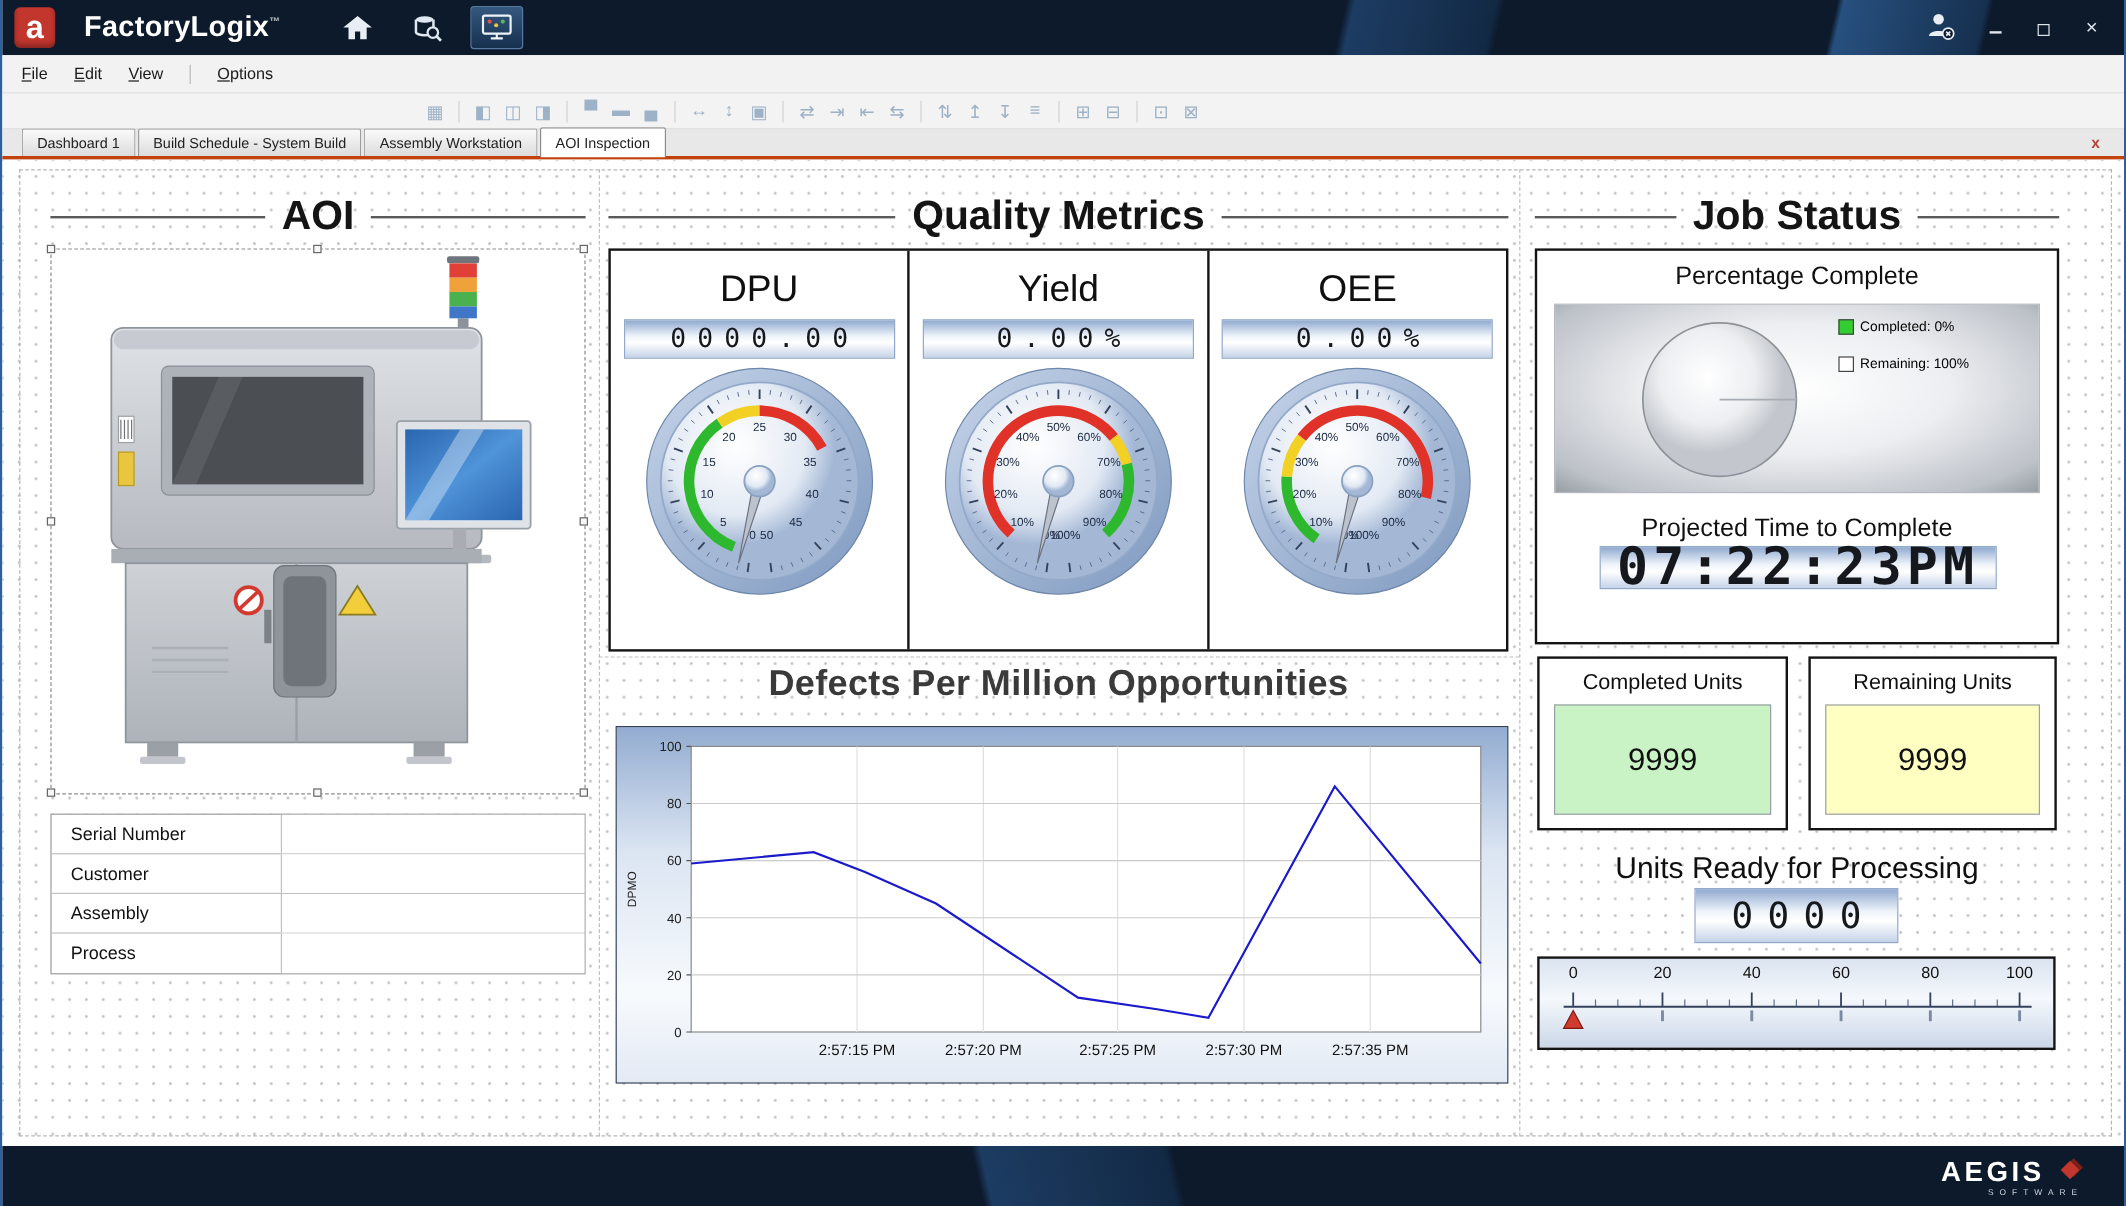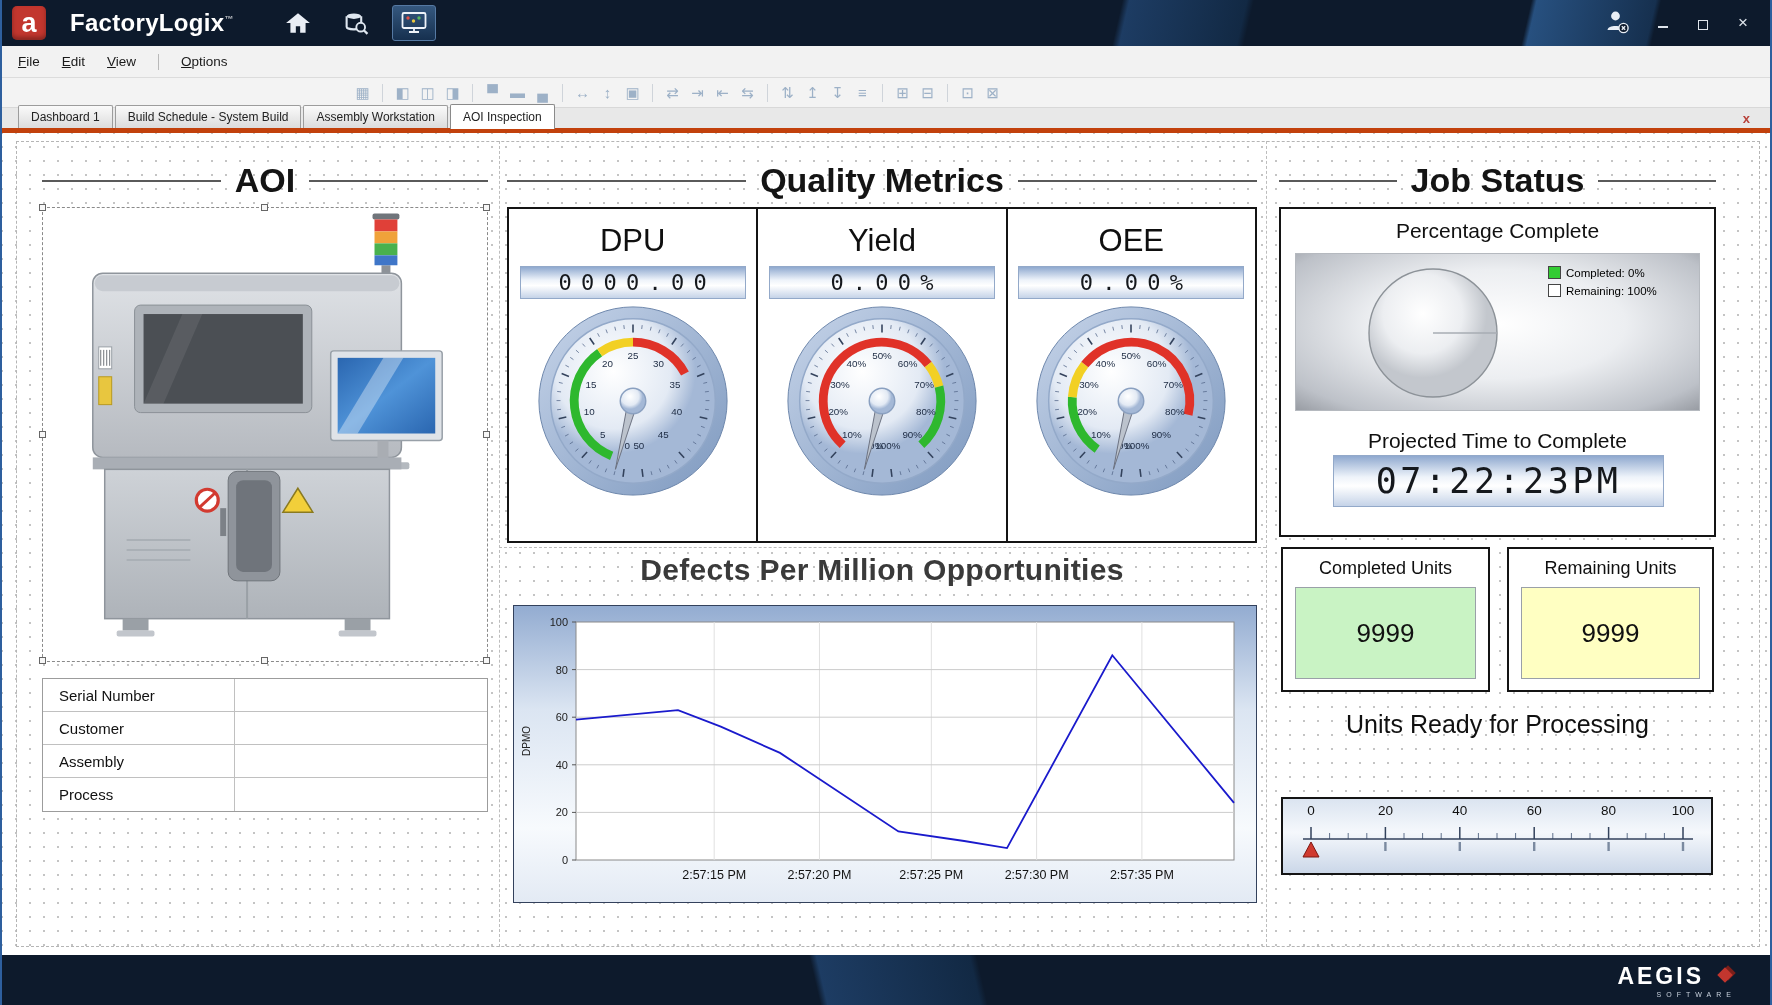--- a/index.html
+++ b/index.html
@@ -30,21 +30,21 @@
   .menu-item { cursor:pointer; }
   .menu-sep { width:1px; height:16px; background:#b9b9b9; }
 
   
   .toolbar { height:30px; flex:0 0 30px; background:#f3f3f3; border-bottom:1px solid #d8d8d8;
     display:flex; align-items:center; padding-left:348px; }
   .tb-icon { width:25px; text-align:center; font-size:15px; color:#9db1c7; cursor:default; }
   .tb-sep { width:1px; height:18px; background:#cfd4da; margin:0 7px; }
 
   
-  .tabstrip { height:25px; flex:0 0 25px; background:#e8e8e8; border-bottom:5px solid #c2410c;
+  .tabstrip { height:25px; flex:0 0 25px; background:#e8e8e8; border-bottom:3px solid #c2410c;
     display:flex; align-items:flex-end; padding-left:16px; position:relative; }
   .tab { padding:0 12px; font-size:12px; line-height:22px; color:#222; margin-right:2px; cursor:pointer;
     background:linear-gradient(180deg,#fafafa,#dcdcdc); border:1px solid #9c9c9c; border-bottom:none; border-radius:2px 2px 0 0; }
   .tab.active { background:#fff; line-height:24px; position:relative; top:1px; border-color:#8a8a8a; font-weight:400; }
   .tab-close { position:absolute; right:20px; top:3px; color:#b8423a; font-size:13px; font-weight:700; cursor:pointer; }
 
   
   .canvas { position:relative; flex:1 1 auto; background-color:#fff;
     background-image:radial-gradient(circle,#c4c4c4 1px,transparent 1.3px);
     background-size:14px 14px; background-position:7px 7px; overflow:hidden; }
@@ -81,26 +81,26 @@
     font-size:30px; font-weight:600; color:#3a3a3a; letter-spacing:.3px; }
   .chart-box { position:absolute; left:511px; top:472px; width:744px; height:298px; border:1.5px solid #33415c;
     background:linear-gradient(180deg,#93acd1 0%,#dbe5f2 35%,#f7fafd 75%,#e3eaf4 100%); }
 
   
   .js-main-box { position:absolute; left:1277px; top:74px; width:437px; height:330px; background:#fff; border:2px solid #141414; }
   .js-sub-title { text-align:center; font-size:21px; color:#101010; margin-top:10px; }
   .pie-panel { position:absolute; left:14px; top:44px; width:405px; height:158px;
     background:radial-gradient(ellipse at 50% 45%,#ffffff 0%,#eceef1 45%,#bdc1c8 85%,#989ca3 100%);
     border:1px solid #b5b9bf; }
-  .pie-legend { position:absolute; left:252px; top:12px; display:flex; flex-direction:column; gap:5px; }
+  .pie-legend { position:absolute; left:236px; top:12px; display:flex; flex-direction:column; gap:18px; }
   .legend-row { display:flex; align-items:center; gap:5px; }
   .swatch { width:13px; height:13px; border:1px solid #444; display:inline-block; }
   .legend-label { font-size:11.5px; color:#000; white-space:nowrap; }
   .time-title { position:absolute; left:0; right:0; top:210px; }
-  .time-lcd { position:absolute; left:52px; top:246px; width:331px; height:52px; font-size:35px; font-weight:400; letter-spacing:.1em; }
+  .time-lcd { position:absolute; left:52px; top:246px; width:331px; height:36px; font-size:43px; font-weight:700; letter-spacing:.1em; }
 
   .unit-box { position:absolute; top:414px; height:145px; background:#fff; border:2px solid #141414; }
   .unit-title { text-align:center; font-size:18px; color:#0f0f0f; margin-top:9px; }
   .unit-value { position:absolute; left:12px; right:12px; top:38px; bottom:11px; border:1px solid #9aa0a8;
     display:flex; align-items:center; justify-content:center; font-size:26px; color:#111; }
 
   .units-ready-title { position:absolute; left:1277px; top:577px; width:437px; text-align:center; font-size:25px; color:#101010; }
   .units-ready-lcd { position:absolute; left:1410px; top:607px; width:170px; height:46px; font-size:30px; letter-spacing:.4em; text-indent:.4em; }
 
   .ruler-box { position:absolute; left:1279px; top:664px; width:432px; height:78px; border:2px solid #141414;
@@ -649,20 +649,21 @@
     <div class="unit-box" style="left:1279px;width:209px">
       <div class="unit-title">Completed Units</div>
       <div class="unit-value" style="background: rgb(201, 243, 196);">9999</div>
     </div>
     <div class="unit-box" style="left:1505px;width:207px">
       <div class="unit-title">Remaining Units</div>
       <div class="unit-value" style="background: rgb(255, 255, 194);">9999</div>
     </div>
 
     <div class="units-ready-title">Units Ready for Processing</div>
+    <div class="lcd units-ready-lcd">0000</div>
 
     <div class="ruler-box">
       <svg viewBox="0 0 424 72" width="424" height="72">
           <text x="28" y="16" text-anchor="middle" font-size="13.5" fill="#111" font-family="Liberation Sans, sans-serif">0</text>
           <line x1="28" y1="28" x2="28" y2="40" stroke="#33425c" stroke-width="1.5"></line>
           <line x1="46.6" y1="34" x2="46.6" y2="40" stroke="#60718c" stroke-width="1"></line>
           <line x1="65.2" y1="34" x2="65.2" y2="40" stroke="#60718c" stroke-width="1"></line>
           <line x1="83.8" y1="34" x2="83.8" y2="40" stroke="#60718c" stroke-width="1"></line>
           <text x="102.4" y="16" text-anchor="middle" font-size="13.5" fill="#111" font-family="Liberation Sans, sans-serif">20</text>
           <line x1="102.4" y1="28" x2="102.4" y2="40" stroke="#33425c" stroke-width="1.5"></line>

